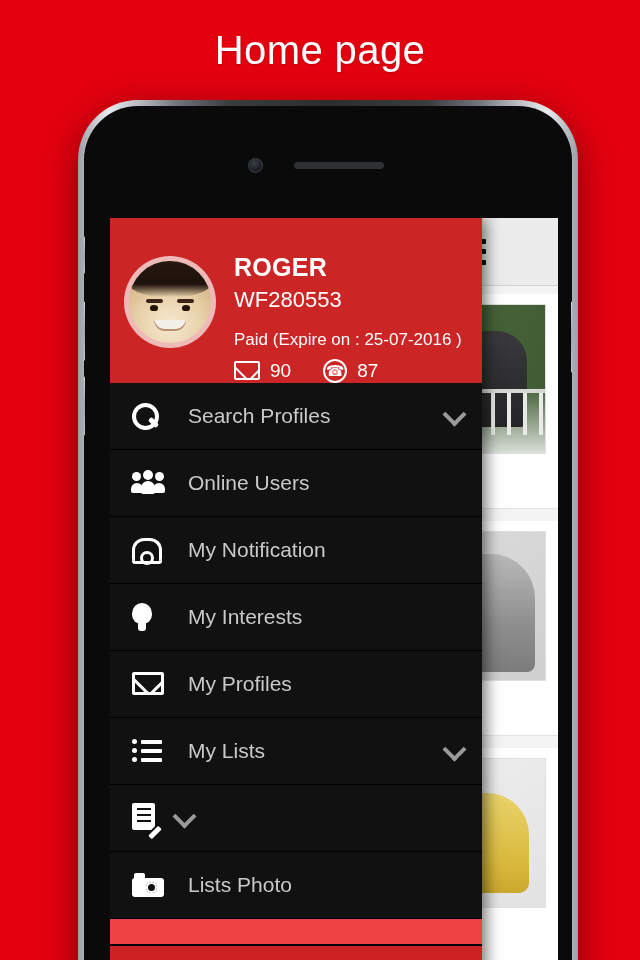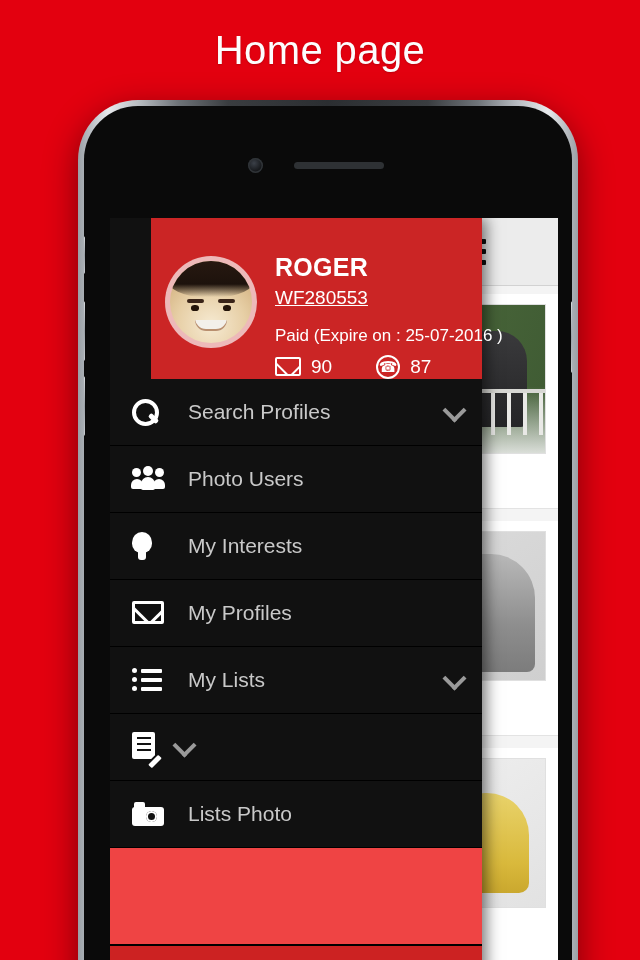--- a/index.html
+++ b/index.html
@@ -157,21 +157,20 @@
     background:#111111;
     display:flex; flex-direction:column;
     box-shadow:4px 0 14px rgba(0,0,0,0.55);
     z-index:5;
   }
   .drawer-header {
     flex:0 0 155px;
     background:#cb2525;
     display:flex; align-items:flex-start;
     padding:28px 14px 0 14px;
-    margin-left:41px;
   }
   .avatar {
     width:92px; height:92px; flex:0 0 92px;
     border-radius:50%;
     background:#edb9b9;
     padding:5px;
     margin-top:10px;
   }
   .avatar-photo {
     width:100%; height:100%; border-radius:50%;
@@ -198,23 +197,23 @@
   .avatar-photo .smile {
     position:absolute; left:31%; top:72%; width:38%; height:13%;
     border-radius:0 0 40px 40px;
     background:#f3f0ea;
     box-shadow:inset 0 -2px 0 #b98f6e;
   }
   .hdr-text { padding-left:18px; padding-top:8px; color:#fff; }
   .hdr-name {
     font-size:25px; font-weight:700; letter-spacing:0.3px; line-height:1.1;
   }
-  .hdr-id { font-size:19px; font-weight:400; margin-top:5px;text-decoration:underline; }
+  .hdr-id { font-size:22px; font-weight:400; margin-top:5px; }
   .hdr-plan { font-size:17px; font-weight:400; margin-top:17px; white-space:nowrap; }
-  .hdr-stats { display:flex; align-items:center; margin-top:9px; gap:20px; }
+  .hdr-stats { display:flex; align-items:center; margin-top:9px; gap:8px; }
   .stat { display:flex; align-items:center; gap:10px; }
   .stat + .stat { margin-left:24px;justify-content:center; }
   .stat-val { font-size:19px; color:#fff; }
   .ic-mail {
     width:26px; height:19px; border:2px solid #fff; border-radius:2px;
     position:relative; overflow:hidden;
   }
   .ic-mail::after {
     content:""; position:absolute; left:50%; top:-6px;
     width:19px; height:19px; margin-left:-9.5px;
@@ -473,23 +472,29 @@
             <span class="menu-icon">
               <span class="g-users">
                   <i class="h1"></i>
                   <i class="h2"></i>
                   <i class="h3"></i>
                   <i class="b1"></i>
                   <i class="b2"></i>
                   <i class="b3"></i>
                 </span>
             </span>
-            <span class="menu-label">Photo Users</span>
-          </div>
-
+            <span class="menu-label">Online Users</span>
+          </div>
+
+          <div class="menu-item">
+            <span class="menu-icon">
+                <span class="g-bell"></span>
+              </span>
+            <span class="menu-label">My Notification</span>
+          </div>
 
           <div class="menu-item">
             <span class="menu-icon">
                 <span class="g-bulb"></span>
               </span>
             <span class="menu-label">My Interests</span>
           </div>
 
           <div class="menu-item">
             <span class="menu-icon">

